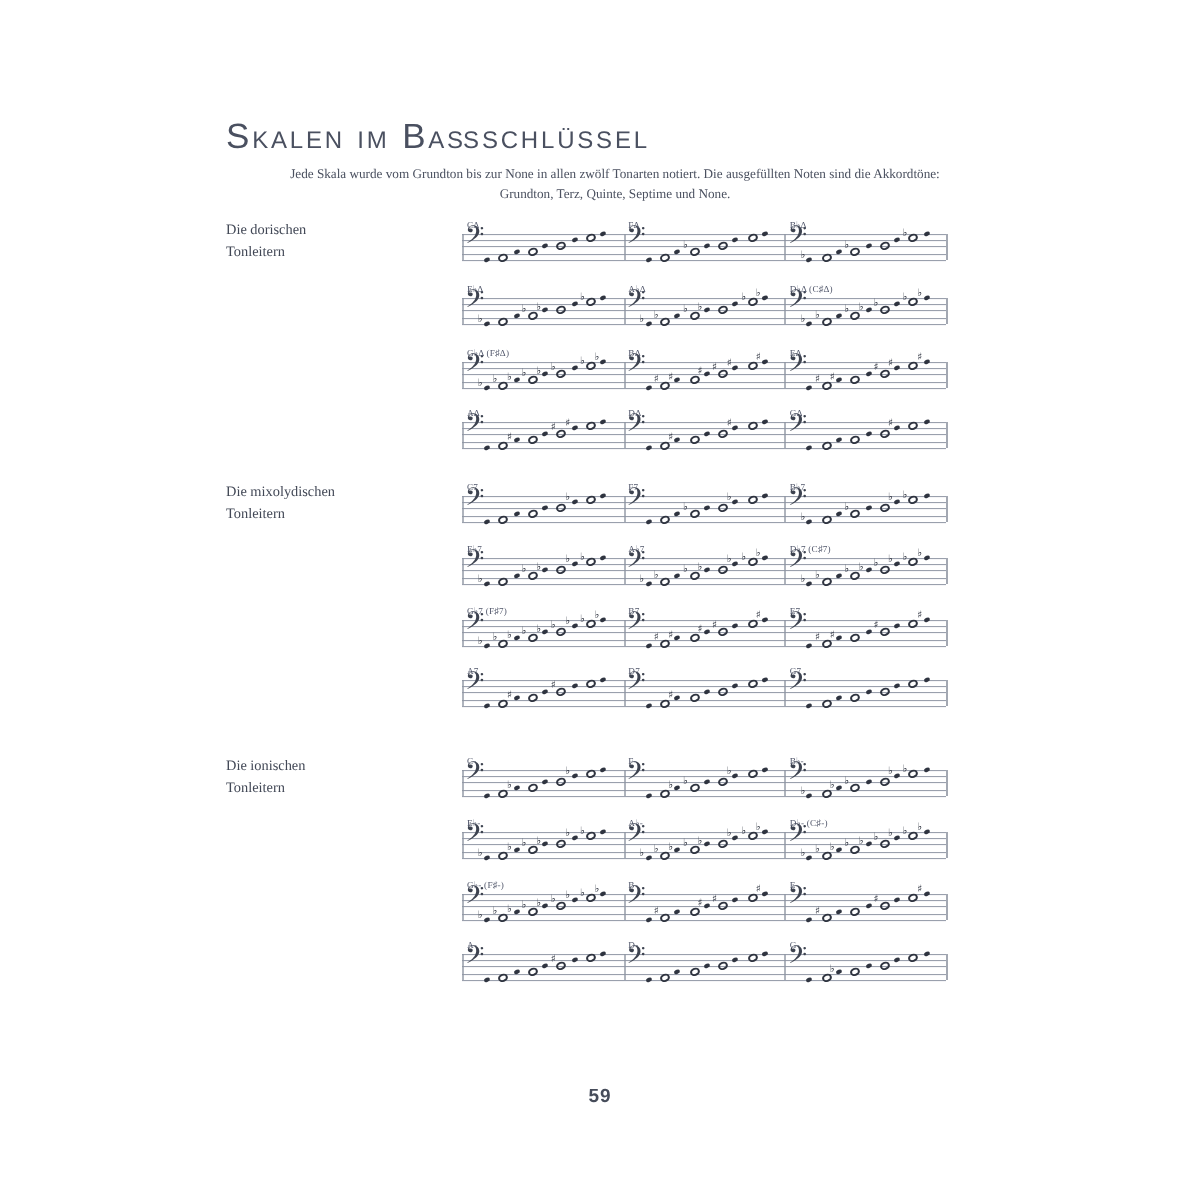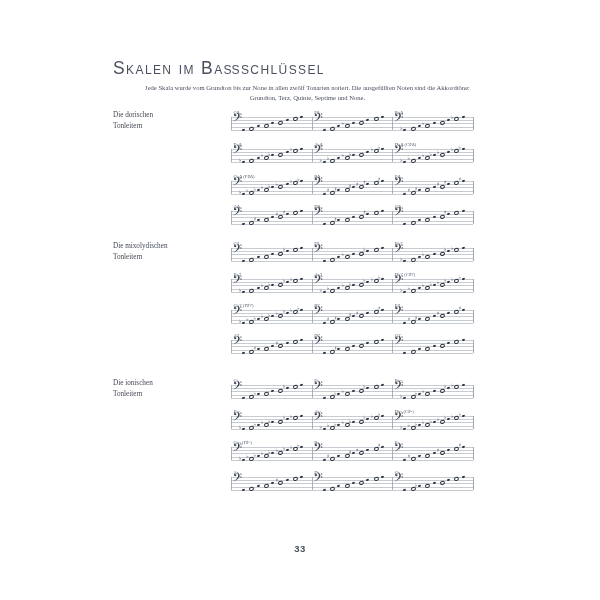--- a/index.html
+++ b/index.html
@@ -880,15 +880,15 @@
           <div class="note filled" style="left: 201.519px; top: 12.2px;"></div>
           <div class="note hollow" style="left: 208.815px; top: 10.6px;"></div>
           <div class="note filled" style="left: 216.111px; top: 9px;"></div>
           <div class="note hollow" style="left: 223.407px; top: 7.4px;"></div>
           <div class="note filled" style="left: 230.704px; top: 5.8px;"></div>
           <div class="barline end" style="left: 241.5px;"></div>
         </div>
       </div>
     </div>
 
-  <div class="page-number">33</div>
+  <div class="page-number">59</div>
 
 </div>
 
 </body></html>

